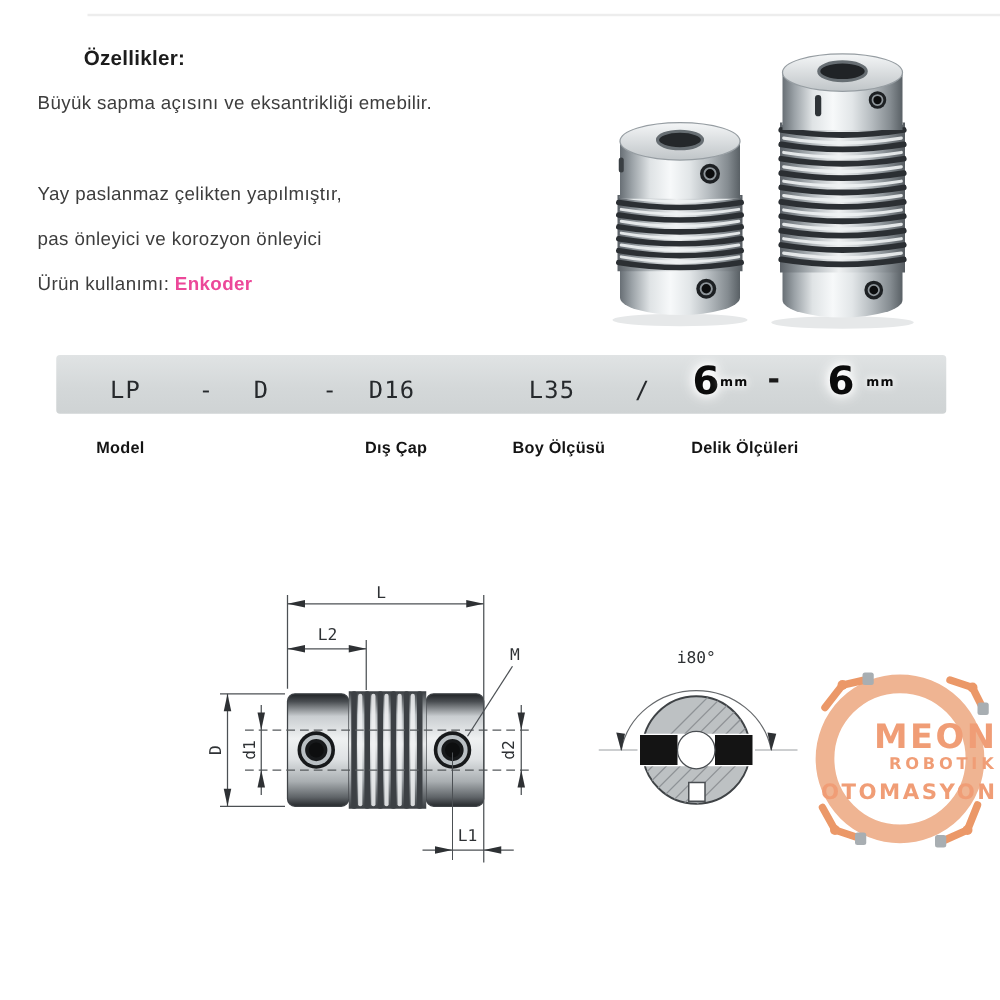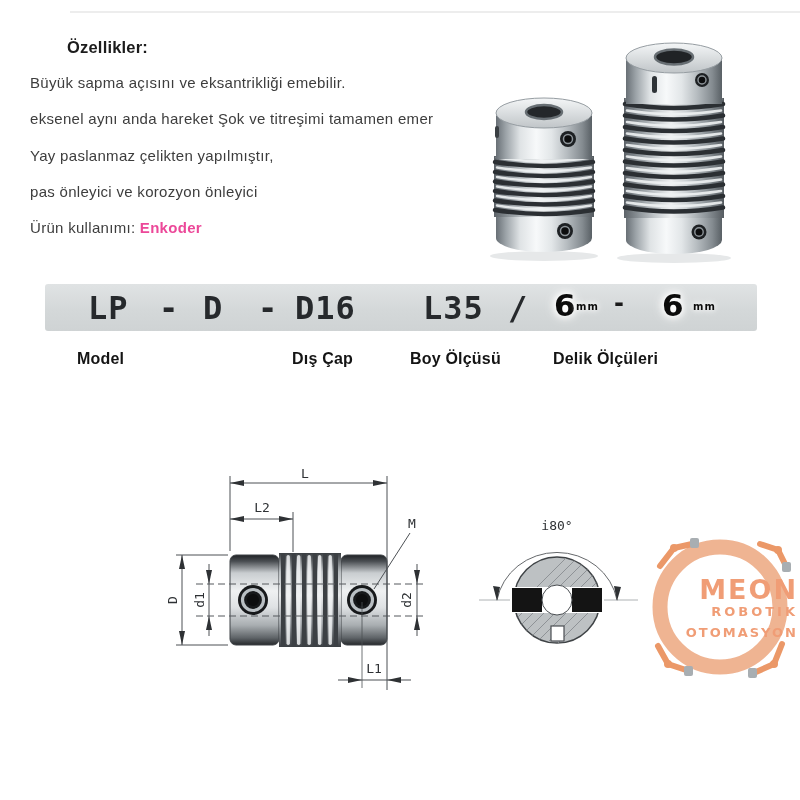--- a/index.html
+++ b/index.html
@@ -13,49 +13,48 @@
   
   .feat{left:30px;font-size:15px;letter-spacing:.3px;color:#3d3d3d;white-space:nowrap;}
   .feat-title{top:38px;font-size:16.5px;font-weight:bold;color:#1c1c1c;letter-spacing:.2px;margin-left:37px;}
   .feat-usage b{color:#ec4899;}
   
   .strip{
     left:45px;top:284px;width:712px;height:47px;
     background:linear-gradient(#e0e3e4,#d4d8d9 55%,#cfd3d4);
     border-radius:3px;
   }
-  .strip span{position:absolute;top:5px;font-family:"DejaVu Sans Mono",monospace;
-    font-size:32px;font-weight:700;color:#26292c;letter-spacing:1px;}
+  .strip span{position:absolute;top:17px;font-family:"DejaVu Sans Mono",monospace;
+    font-size:19px;font-weight:400;color:#26292c;letter-spacing:1px;}
   .strip .big{top:3px;font-family:"DejaVu Sans",sans-serif;font-weight:bold;font-size:31px;color:#0b0b0b;
     text-shadow:0 0 6px #fff,0 0 10px #fff,0 0 14px #fff;}
   .strip .unit{top:17px;font-family:"DejaVu Sans",sans-serif;font-weight:bold;font-size:10px;color:#0b0b0b;
     text-shadow:0 0 5px #fff,0 0 9px #fff;}
   .strip .bdash{top:5px;font-family:"DejaVu Sans",sans-serif;font-weight:bold;font-size:24px;color:#1a1a1a;}
   
-  .speclabel{top:350px;font-size:16px;font-weight:bold;color:#141414;letter-spacing:.2px;white-space:nowrap;}
+  .speclabel{top:350px;font-size:13px;font-weight:bold;color:#141414;letter-spacing:.2px;white-space:nowrap;}
   
   .logo{left:642px;top:528px;width:156px;height:158px;opacity:.85;}
   .logo-text{position:absolute;left:0;width:156px;text-align:right;color:#ee8d5f;
     font-family:"DejaVu Sans",sans-serif;font-weight:800;line-height:1;}
   .logo-t1{top:48px;font-size:27px;letter-spacing:2px;}
   .logo-t2{top:77px;font-size:13px;letter-spacing:3px;}
-  .logo-t3{top:98px;font-size:13px;letter-spacing:2px;}
+  .logo-t3{top:98px;font-size:17px;letter-spacing:2px;}
   
   text.dim{font-family:"DejaVu Sans Mono",monospace;font-size:13px;fill:#2e3134;}
 </style>
 </head>
 <body>
 
 <div id="stage">
 
   <div class="abs top-rule"></div>
 
   <div class="abs feat feat-title" style="top:38px">Özellikler:</div>
   <div class="abs feat" style="top:74px">Büyük sapma açısını ve eksantrikliği emebilir.</div>
-  <div class="abs feat" style="top:110px">eksenel aynı anda hareket Şok ve titreşimi tamamen emer</div>
   <div class="abs feat" style="top:147px">Yay paslanmaz çelikten yapılmıştır,</div>
   <div class="abs feat" style="top:183px">pas önleyici ve korozyon önleyici</div>
   <div class="abs feat feat-usage" style="top:219px">
     <span>Ürün kullanımı:</span>
     <b>Enkoder</b>
   </div>
 
   <svg class="abs" style="left:468px;top:8px" width="330" height="262" viewBox="468 8 330 262">
     <defs>
       <linearGradient id="metalH" x1="0" y1="0" x2="1" y2="0">

